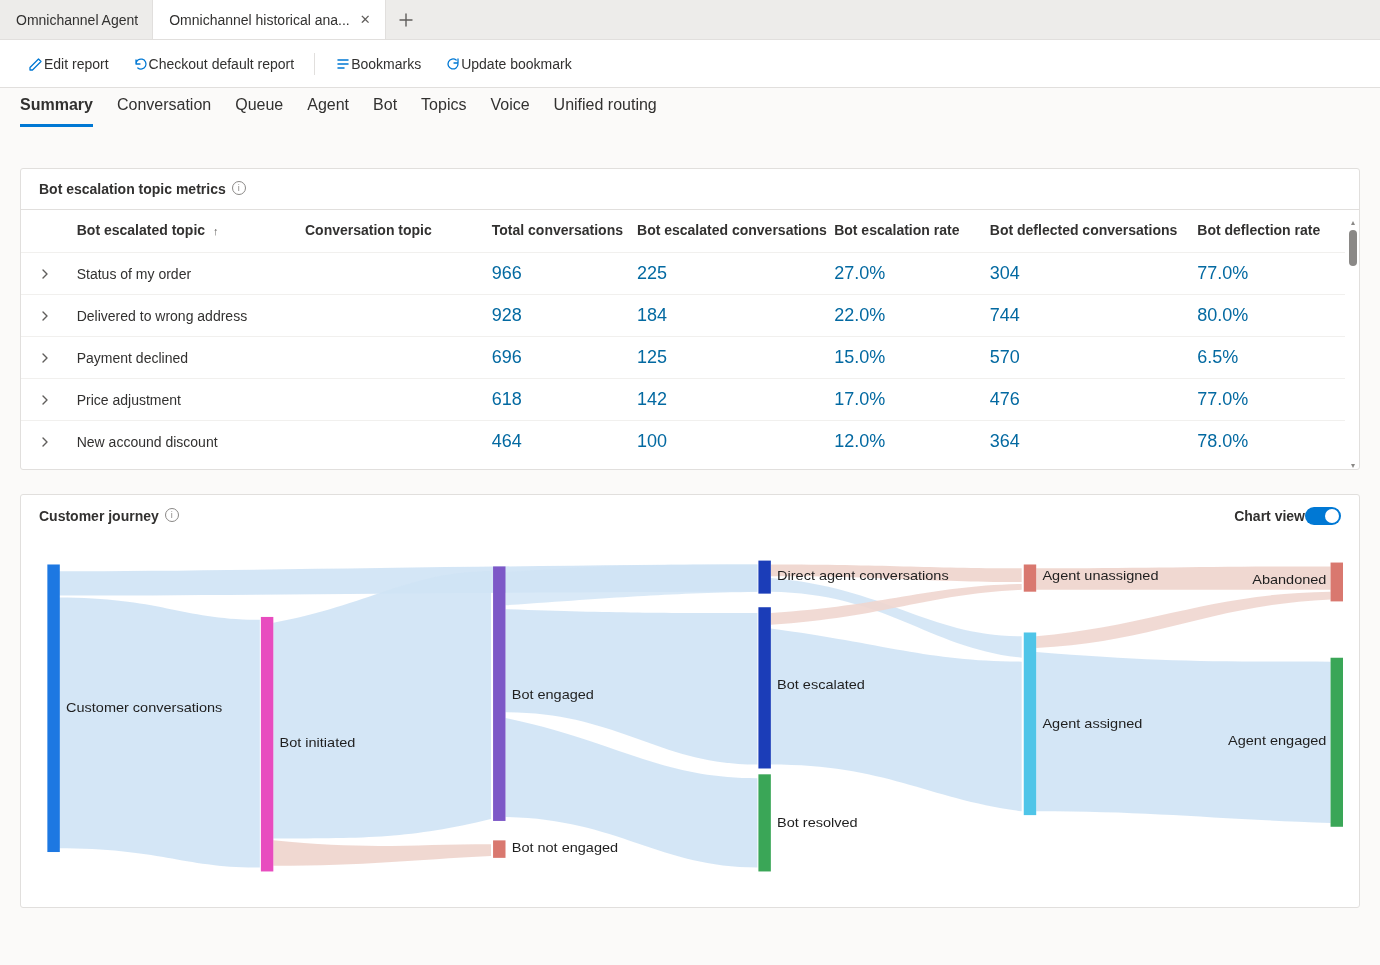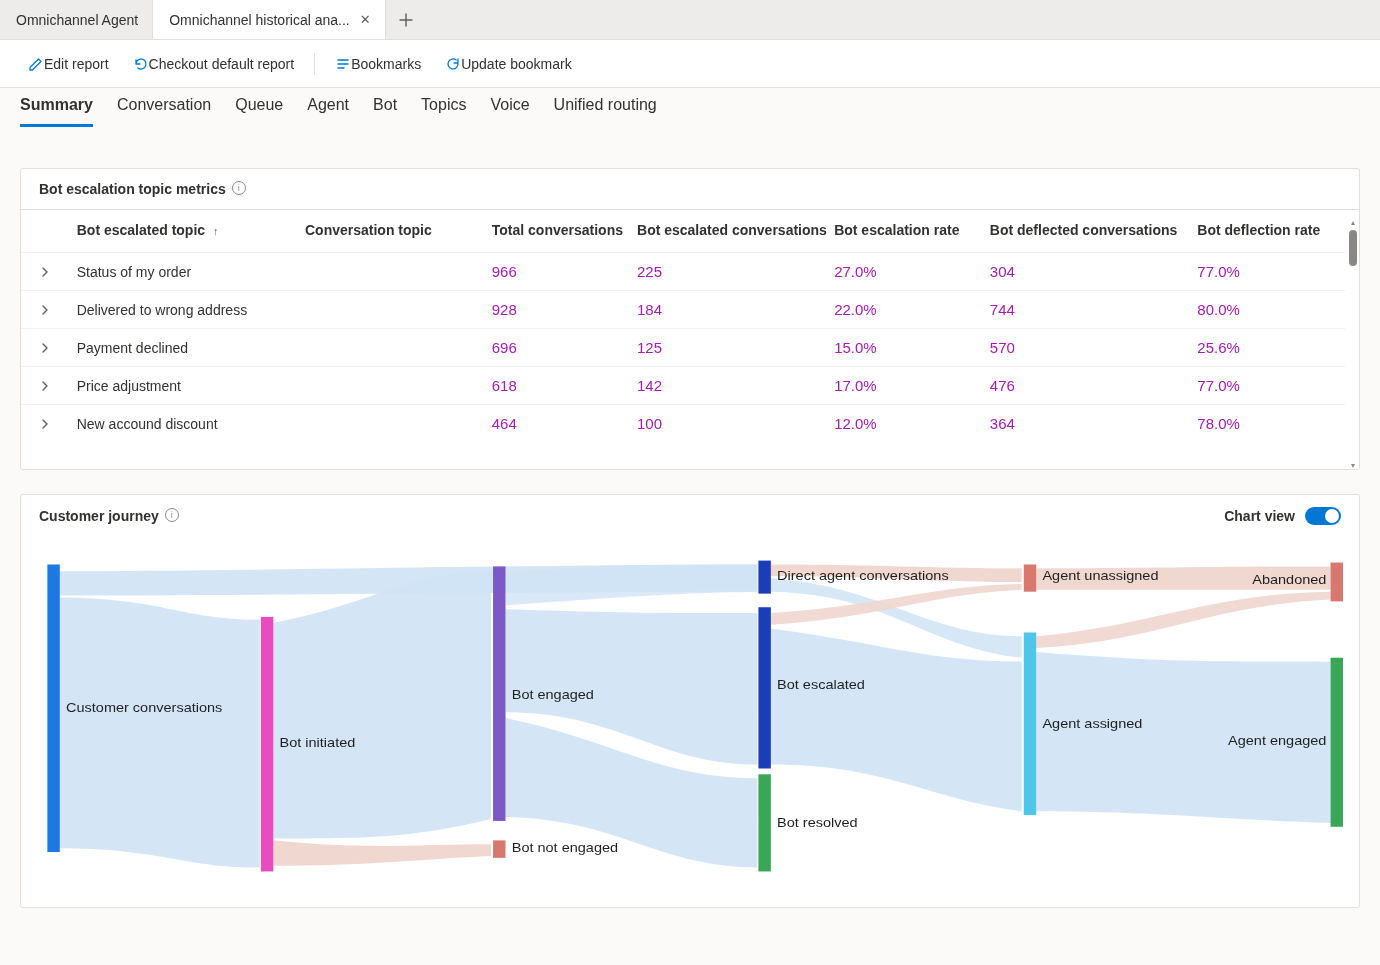--- a/index.html
+++ b/index.html
@@ -146,38 +146,38 @@
     white-space:nowrap;
   }
   th.exp-col{width:40px;}
   .sort-arrow{font-size:11px;color:var(--text-mute);margin-left:4px;}
   tbody tr{border-top:1px solid #f1f0ee;}
   tbody td{
     padding:10px 8px;
     font-size:14px;
     color:var(--text);
   }
-  td.num{color:#a21caf;font-size:15px;}
+  td.num{color:#0369a1;font-size:18px;}
   .expander{
     width:40px;text-align:center;color:var(--text-mute);cursor:pointer;
   }
   .expander svg{margin:0 auto;}
   .vscroll{
     position:absolute;right:0;top:10px;bottom:0;width:12px;
     background:transparent;
   }
   .vscroll .thumb{
     position:absolute;right:2px;top:0;width:8px;height:36px;
     background:#8a8886;border-radius:4px;
   }
   .vscroll .track-btn{
     position:absolute;right:2px;width:8px;height:8px;color:#8a8886;font-size:8px;text-align:center;
   }
   
-  .toggle-wrap{display:flex;align-items:center;gap:10px;font-size:14px;}
+  .toggle-wrap{display:flex;align-items:center;font-size:14px;}
   .switch{
     width:36px;height:18px;border-radius:10px;background:var(--accent);
     position:relative;cursor:pointer;
   }
   .switch .knob{
     position:absolute;top:2px;right:2px;width:14px;height:14px;
     background:#fff;border-radius:50%;
   }
   .sankey-area{
     height:370px;
@@ -325,21 +325,21 @@
                 <svg width="12" height="12" viewBox="0 0 12 12">
                   <path d="M4 2l4 4-4 4" fill="none" stroke="#605e5c" stroke-width="1.4" stroke-linecap="round" stroke-linejoin="round"></path>
                 </svg>
               </td>
               <td>Payment declined</td>
               <td></td>
               <td class="num">696</td>
               <td class="num">125</td>
               <td class="num">15.0%</td>
               <td class="num">570</td>
-              <td class="num">25.6%</td>
+              <td class="num">6.5%</td>
             </tr>
             <tr>
               <td class="expander">
                 <svg width="12" height="12" viewBox="0 0 12 12">
                   <path d="M4 2l4 4-4 4" fill="none" stroke="#605e5c" stroke-width="1.4" stroke-linecap="round" stroke-linejoin="round"></path>
                 </svg>
               </td>
               <td>Price adjustment</td>
               <td></td>
               <td class="num">618</td>

